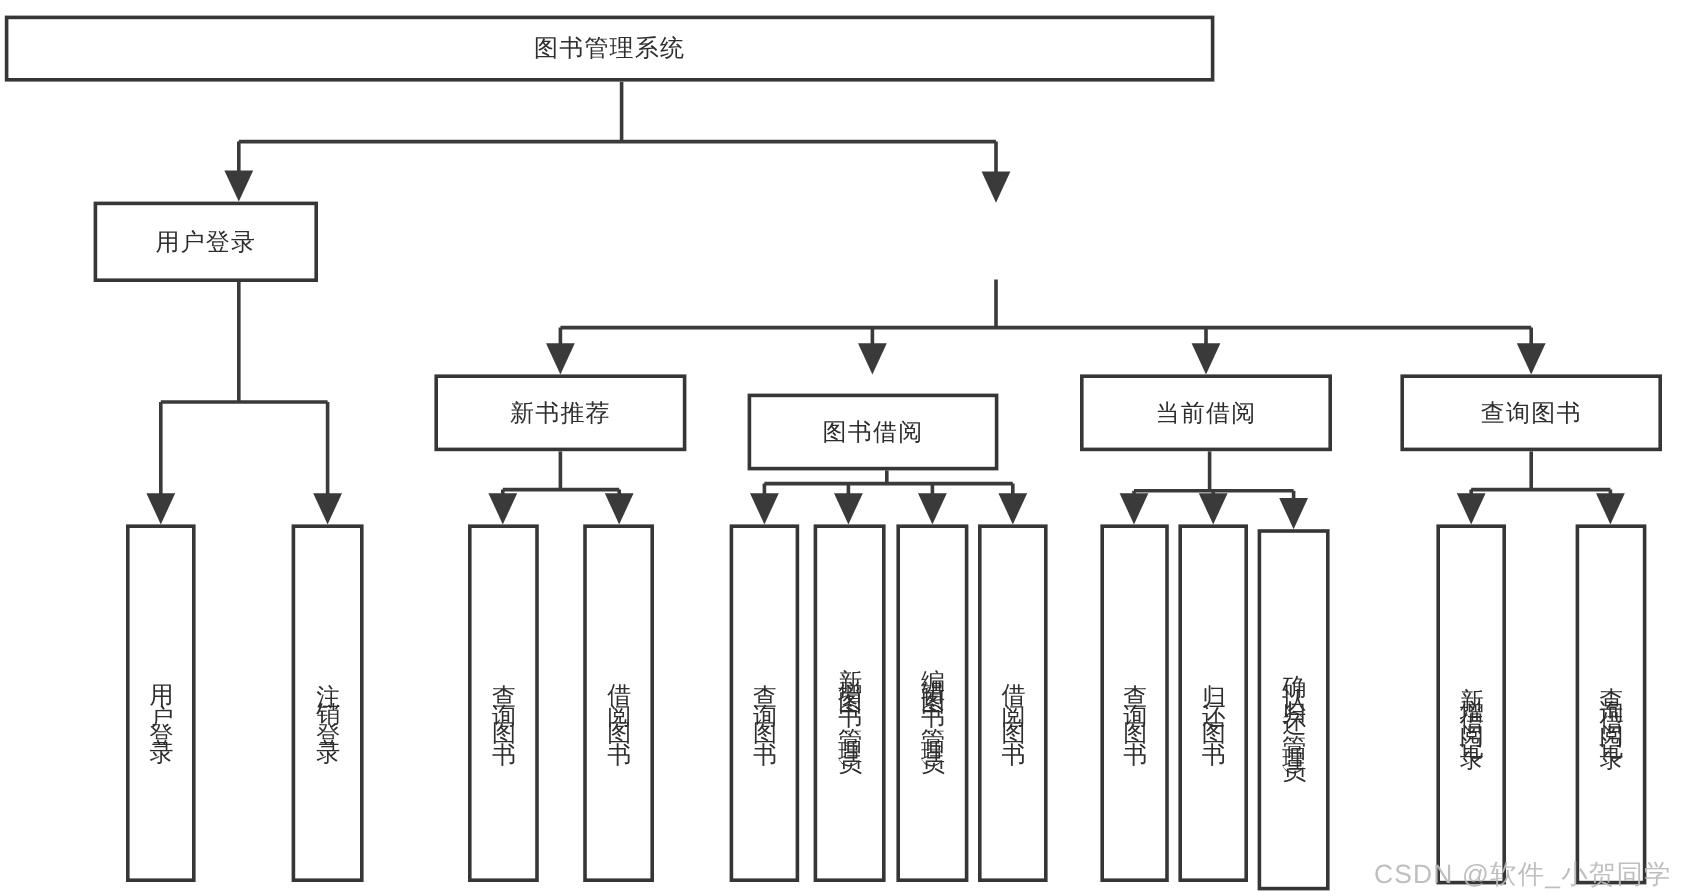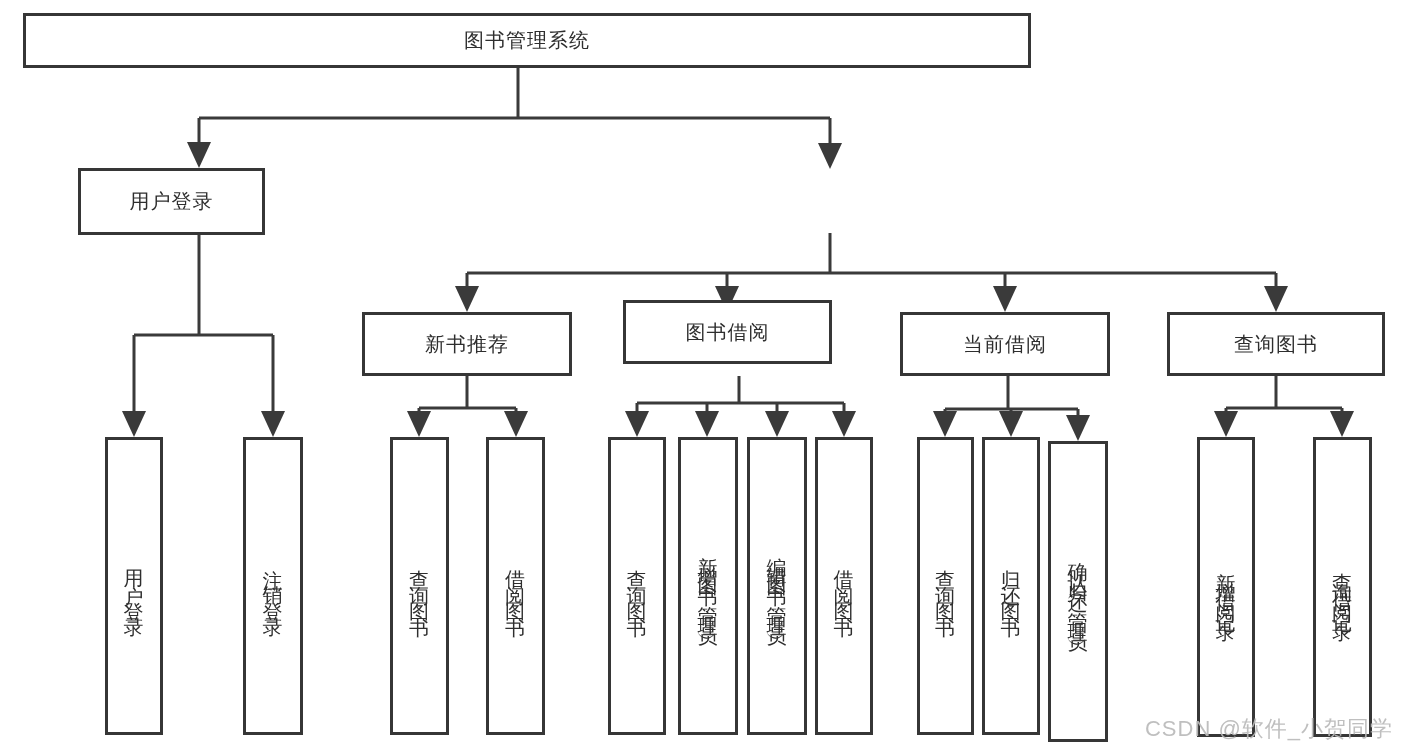--- a/index.html
+++ b/index.html
@@ -94,26 +94,26 @@
       <polygon points="765,411 789,411 777,437"></polygon>
       <polygon points="832,411 856,411 844,437"></polygon>
       <polygon points="933,411 957,411 945,437"></polygon>
       <polygon points="999,411 1023,411 1011,437"></polygon>
       <polygon points="1066,415 1090,415 1078,441"></polygon>
       <polygon points="1214,411 1238,411 1226,437"></polygon>
       <polygon points="1330,411 1354,411 1342,437"></polygon>
     </g>
   </svg>
 
-  <div class="box root-box" style="left:23px; top:13px; width:1008px; height:55px;">图书管理系统</div>
+  <div class="box root-box" style="left:4px; top:13px; width:1008px; height:55px;">图书管理系统</div>
 
   <div class="box" style="left:78px; top:168px; width:187px; height:67px;">用户登录</div>
 
   <div class="box" style="left:362px; top:312px; width:210px; height:64px;">新书推荐</div>
-  <div class="box" style="left:623px; top:300px; width:209px; height:64px;">图书借阅</div>
+  <div class="box" style="left:623px; top:328px; width:209px; height:64px;">图书借阅</div>
   <div class="box" style="left:900px; top:312px; width:210px; height:64px;font-family:Liberation Mono, monospace;">当前借阅</div>
   <div class="box" style="left:1167px; top:312px; width:218px; height:64px;">查询图书</div>
 
   <div class="box leaf spread" style="left:105px; top:437px; width:58px; height:298px;">
     <span class="vtext">用户登录</span>
   </div>
   <div class="box leaf spread" style="left:243px; top:437px; width:60px; height:298px;">
     <span class="vtext">注销登录</span>
   </div>
 

